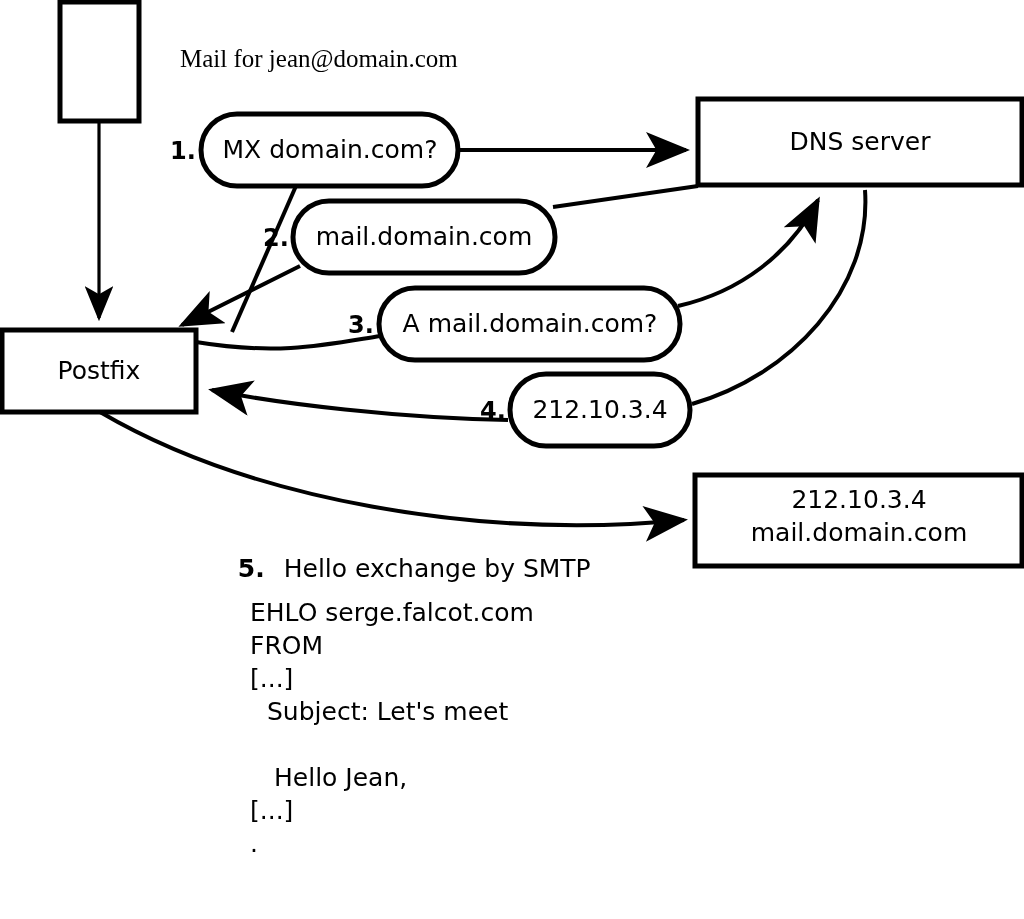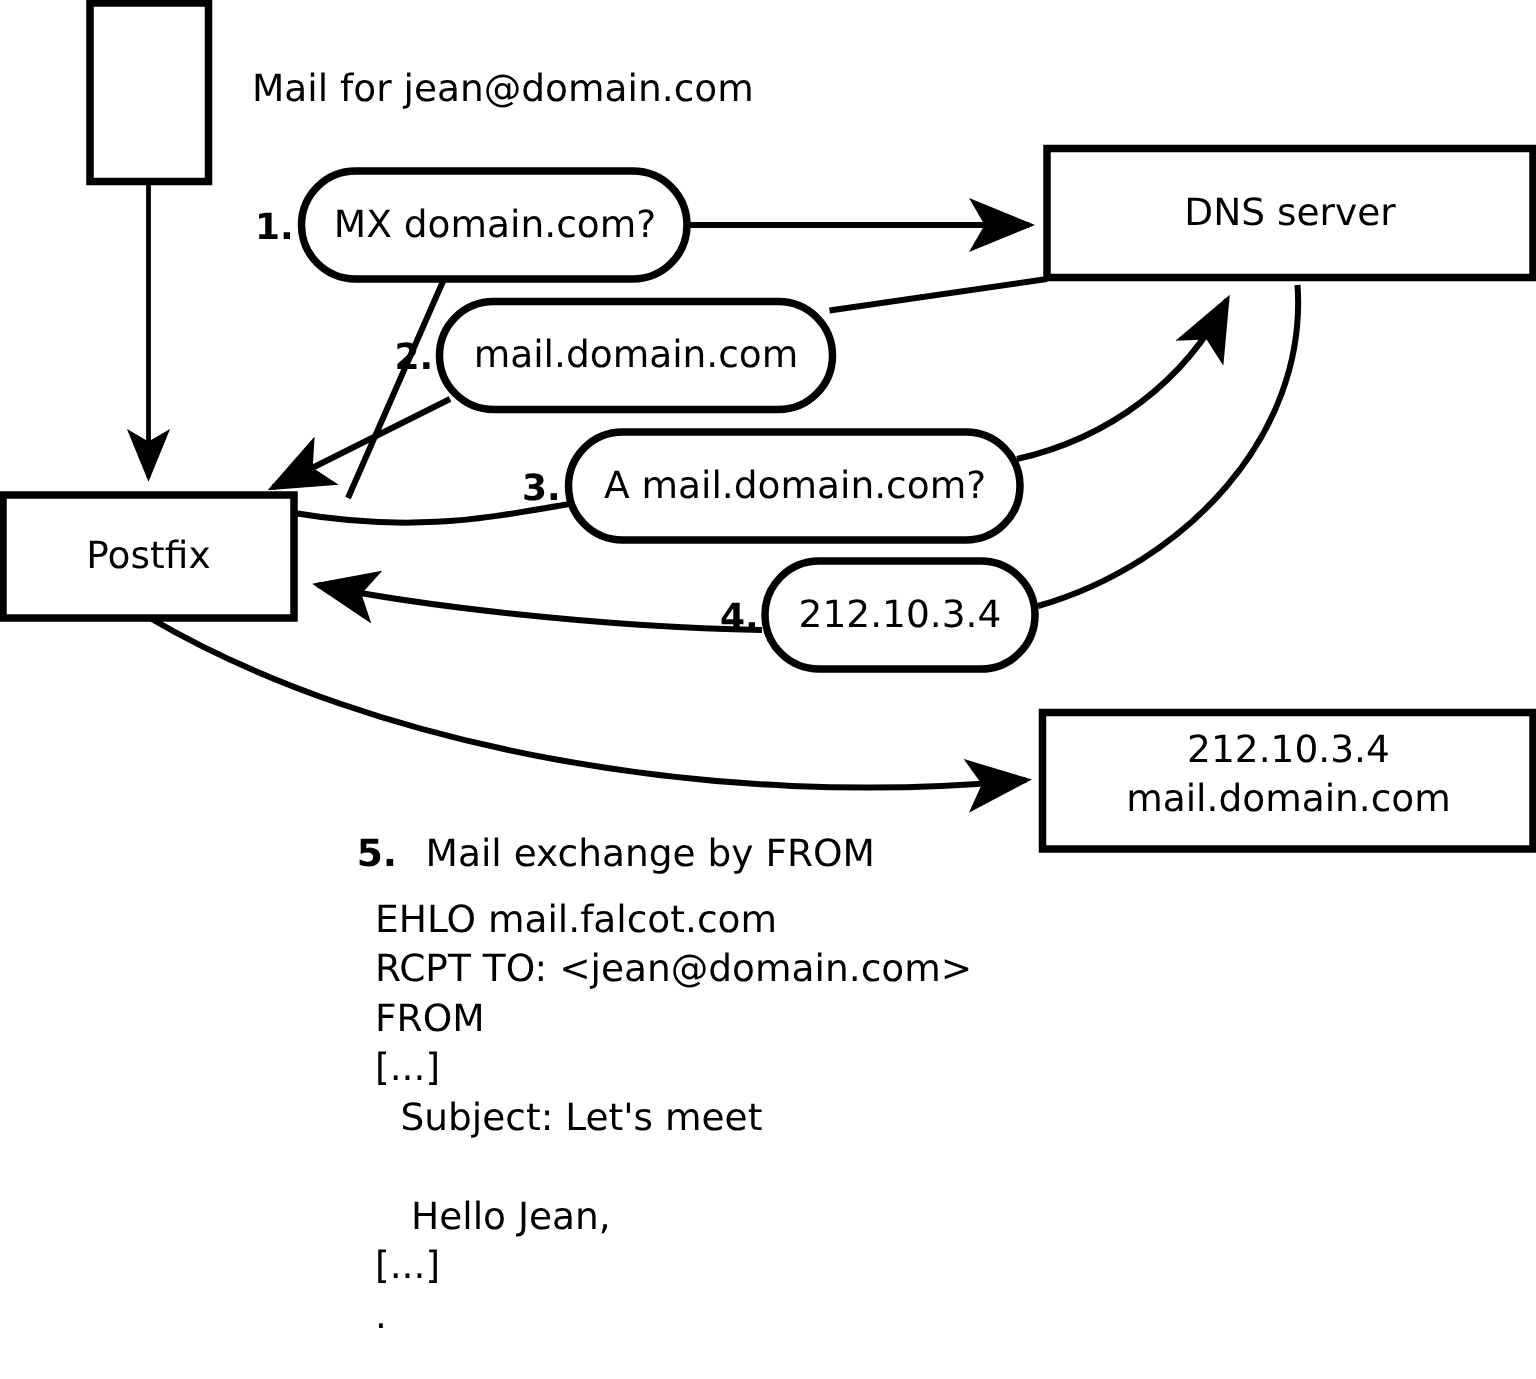--- a/index.html
+++ b/index.html
@@ -130,37 +130,36 @@
     <rect class="pill" x="293" y="201" width="262" height="72" rx="36" ry="36"></rect>
     <text class="svg-label" x="424" y="238">mail.domain.com</text>
 
     <rect class="pill" x="379" y="288" width="301" height="72" rx="36" ry="36"></rect>
     <text class="svg-label" x="530" y="325">A mail.domain.com?</text>
 
     <rect class="pill" x="510" y="374" width="180" height="72" rx="36" ry="36"></rect>
     <text class="svg-label" x="600" y="411">212.10.3.4</text>
   </svg>
 
-  <div class="txt caption" style="left:168px; top:46px;">Mail for jean@domain.com</div>
+  <div class="txt caption" style="left:180px; top:46px;font-family:Liberation Serif, serif;">Mail for jean@domain.com</div>
 
   <div class="txt step-num" style="left:170px; top:139px;">1.</div>
 
   <div class="txt step-num" style="left:263px; top:226px;">2.</div>
 
   <div class="txt step-num" style="left:348px; top:313px;">3.</div>
 
   <div class="txt step-num" style="left:480px; top:399px;">4.</div>
 
   <div class="txt smtp-head" style="left:206px; top:531px;">
-    <span class="num">5.</span><span style="margin-left:19px;">Mail exchange by FROM</span>
+    <span class="num">5.</span><span style="margin-left:19px;">Hello exchange by SMTP</span>
   </div>
 
   <div style="position:absolute; left:250px; top:600px;">
-    <div class="txt smtp-line" style="position:relative; left:0; top:0; height:33px;">EHLO mail.falcot.com</div>
-    <div class="txt smtp-line" style="position:relative; left:0; top:0; height:33px;">RCPT TO: &lt;jean@domain.com&gt;</div>
+    <div class="txt smtp-line" style="position:relative; left:0; top:0; height:33px;">EHLO serge.falcot.com</div>
     <div class="txt smtp-line" style="position:relative; left:0; top:0; height:33px;">FROM</div>
     <div class="txt smtp-line" style="position:relative; left:0; top:0; height:33px;">[...]</div>
     <div class="txt smtp-line" style="position:relative; left:0; top:0; height:33px;margin-left:17px;">Subject: Let's meet</div>
     <div class="txt smtp-line" style="position:relative; left:0; top:0; height:33px;">&nbsp;</div>
     <div class="txt smtp-line" style="position:relative; left:0; top:0; height:33px;margin-left:24px;">Hello Jean,</div>
     <div class="txt smtp-line" style="position:relative; left:0; top:0; height:33px;">[...]</div>
     <div class="txt smtp-line" style="position:relative; left:0; top:0; height:33px;">.</div>
   </div>
 
 </div>

